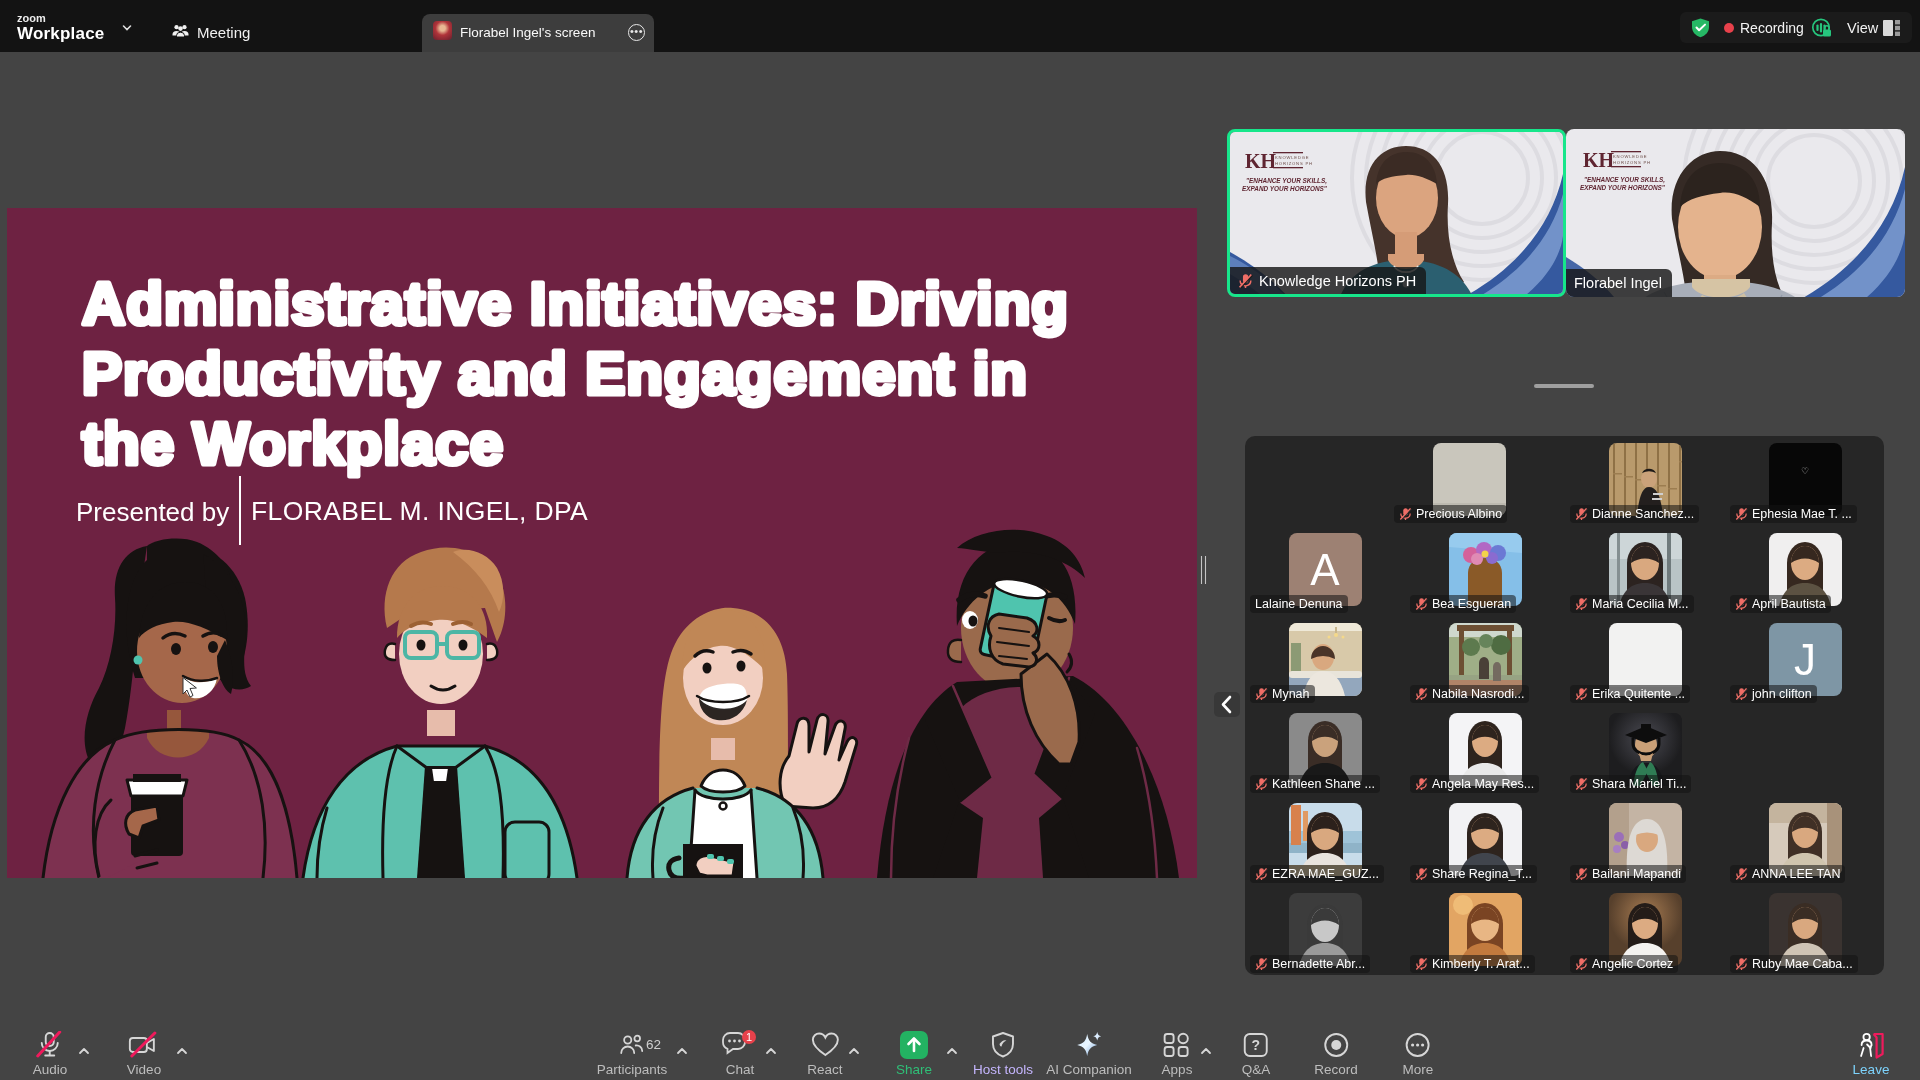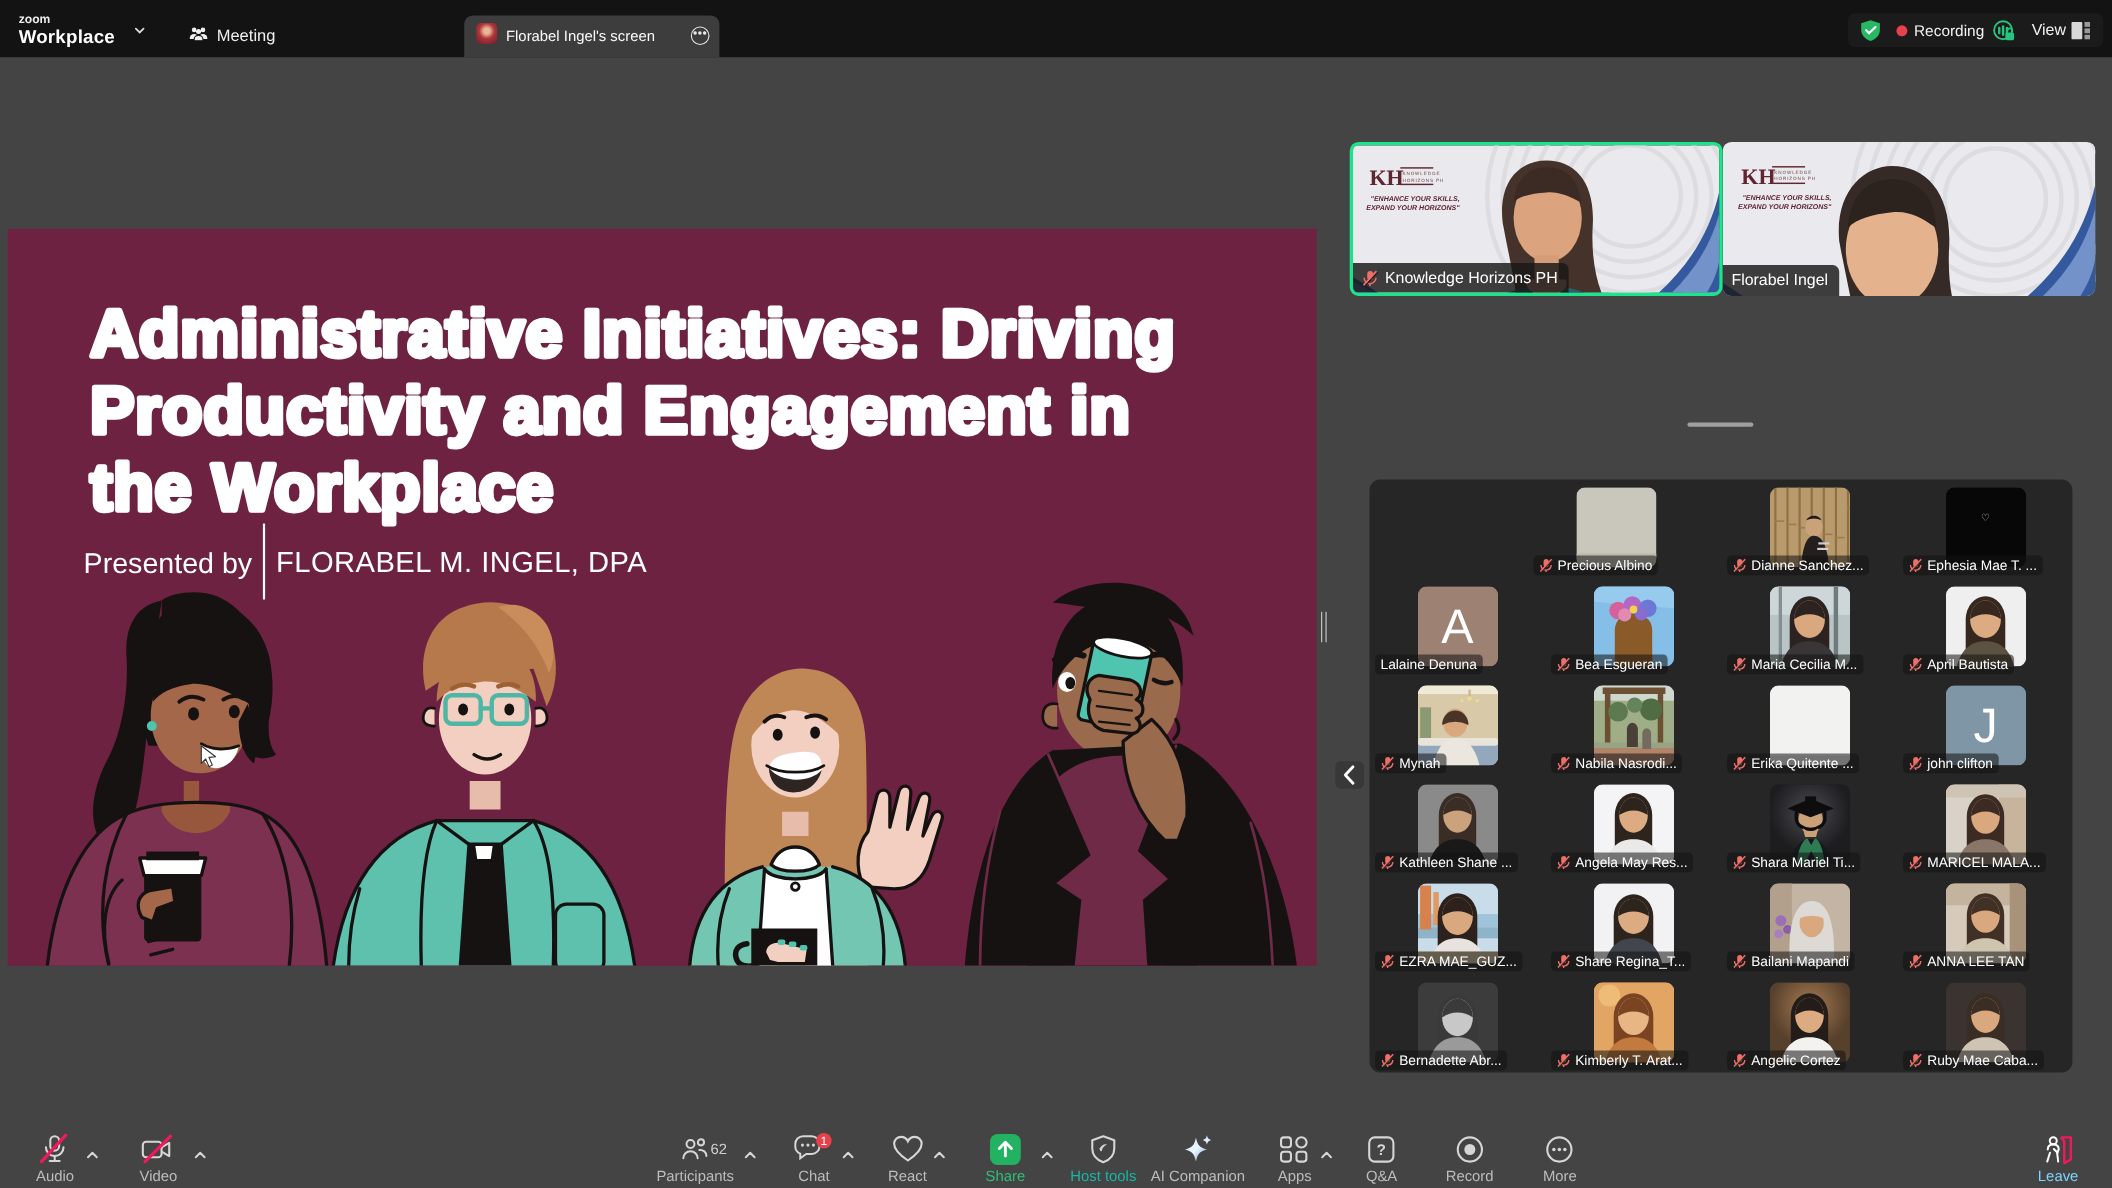--- a/index.html
+++ b/index.html
@@ -27,21 +27,21 @@
 
   
   #slide { position:absolute; left:7px; top:208px; width:1190px; height:670px; background:#6e2242; overflow:hidden; }
 
   
   #pres { position:absolute; left:69px; top:289px; color:#fff; font-size:26px; }
   #presbar { position:absolute; left:232px; top:268px; width:2px; height:69px; background:#fff; }
   #presname { position:absolute; left:244px; top:288px; color:#fff; font-size:26.5px; letter-spacing:.4px; }
 
   
-  .tile { position:absolute; top:129px; height:140px; border-radius:8px; overflow:hidden; }
+  .tile { position:absolute; top:129px; height:168px; border-radius:8px; overflow:hidden; }
   #tile1 { left:1227px; width:339px; border:3px solid #17e68b; }
   #tile2 { left:1566px; width:339px; }
   .nlabel { position:absolute; left:0; bottom:0; background:rgba(23,23,23,.82); color:#fff; font-size:14.5px;
      height:27px; display:flex; align-items:center; padding:0 10px 0 8px; border-radius:0 6px 0 0; gap:6px;}
   
   #dragh { position:absolute; left:1534px; top:384px; width:60px; height:4px; border-radius:2px; background:#9f9f9f; }
 
   
   #panel { position:absolute; left:1245px; top:436px; width:639px; height:539px; background:#262626; border-radius:10px; }
   .cell { position:absolute; width:160px; height:90px; }
@@ -662,42 +662,20 @@
             <g fill="#ef6e67">
               <rect x="4.6" y="1.2" width="5" height="8" rx="2.5"></rect>
               <path d="M2.6 7 a4.4 4.4 0 0 0 8.8 0 h1.3 a5.7 5.7 0 0 1 -5 5.6 V14 h-1.4 v-1.4 a5.7 5.7 0 0 1 -5 -5.6 Z"></path>
             </g>
             <line x1="1.5" y1="13.5" x2="12.5" y2="1.5" stroke="#ef6e67" stroke-width="1.7"></line>
             <line x1="2.6" y1="14.2" x2="13.6" y2="2.2" stroke="#2a2a2a" stroke-width="1.1"></line>
           </svg>
           <span>Shara Mariel Ti...</span>
         </div>
       </div>
-    <div class="cell" style="left:480px;top:277px">
-        <div class="ph"><svg width="73" height="73" viewBox="0 0 73 73">
-            <rect width="73" height="73" fill="#d9d2c8"></rect>
-            <rect x="48" width="25" height="73" fill="#c8b49c"></rect>
-            <rect y="0" width="73" height="12" fill="#cfc4b4"></rect>
-            <path d="M19,73 V29 a17,20 0 0 1 34,0 V73 Z" fill="#3c2b22"></path>
-            <ellipse cx="36" cy="29" rx="13" ry="16" fill="#d9a87f"></ellipse>
-            <path d="M23,29 a13,16 0 0 1 26,0 a26,32 0 0 0 -26,0 Z" fill="#3c2b22"></path>
-            <path d="M10,73 C14,56 24,50 36,50 C48,50 58,56 62,73 Z" fill="#8a7668"></path>
-          </svg></div>
-        <div class="plabel">
-          <svg width="13" height="14" viewBox="0 0 14 15">
-            <g fill="#ef6e67">
-              <rect x="4.6" y="1.2" width="5" height="8" rx="2.5"></rect>
-              <path d="M2.6 7 a4.4 4.4 0 0 0 8.8 0 h1.3 a5.7 5.7 0 0 1 -5 5.6 V14 h-1.4 v-1.4 a5.7 5.7 0 0 1 -5 -5.6 Z"></path>
-            </g>
-            <line x1="1.5" y1="13.5" x2="12.5" y2="1.5" stroke="#ef6e67" stroke-width="1.7"></line>
-            <line x1="2.6" y1="14.2" x2="13.6" y2="2.2" stroke="#2a2a2a" stroke-width="1.1"></line>
-          </svg>
-          <span>MARICEL MALA...</span>
-        </div>
-      </div>
     <div class="cell" style="left:0px;top:367px">
         <div class="ph"><svg width="73" height="73" viewBox="0 0 73 73">
             <rect width="73" height="73" fill="#c8dcea"></rect>
             <rect y="28" width="73" height="12" fill="#9fc3d8"></rect>
             <rect y="40" width="73" height="10" fill="#8fb3c8"></rect>
             <rect x="2" y="2" width="10" height="40" fill="#d8814c"></rect>
             <rect x="14" y="8" width="5" height="30" fill="#e09a62"></rect>
             <path d="M18,73 V30 a18,21 0 0 1 36,0 V73 Z" fill="#2c211c"></path>
             <ellipse cx="36" cy="30" rx="14" ry="17" fill="#d9a87f"></ellipse>
             <path d="M22,30 a14,17 0 0 1 28,0 a28,34 0 0 0 -28,0 Z" fill="#2c211c"></path>
@@ -965,21 +943,21 @@
     <div class="caret" style="left:946px; top:1041px;"><svg width="12" height="8" viewBox="0 0 12 8">
           <path d="M2 6 L6 2 L10 6" fill="none" stroke="#d6d6d6" stroke-width="1.8" stroke-linecap="round" stroke-linejoin="round"></path>
         </svg></div>
     <div class="tool" style="left:1003px; top:1031px; transform:translateX(-50%);">
         <div style="height:28px; display:flex; align-items:center; justify-content:center;">
           <svg width="28" height="28" viewBox="0 0 28 28">
 <path d="M14 2 L24 5.5 V13 c0 6.5-4.5 10.5-10 12.5 C8.5 23.5 4 19.5 4 13 V5.5 Z" fill="none" stroke="#d6d6d6" stroke-width="1.9" stroke-linejoin="round"></path>
 <path d="M10.5 13 q3.5 -5 7 -3.5 q-4 1.5 -5 6 q-1.5 0.5 -2 -2.5 Z" fill="#d6d6d6"></path>
 </svg>
         </div>
-        <div class="lab" style="color:#14b8a6">Host tools</div>
+        <div class="lab" style="color:#c4b5fd">Host tools</div>
       </div>
     <div class="tool" style="left:1089px; top:1031px; transform:translateX(-50%);">
         <div style="height:28px; display:flex; align-items:center; justify-content:center;">
           <svg width="34" height="30" viewBox="0 0 34 30">
 <defs>
               <linearGradient id="aig" x1="0" y1="0" x2="1" y2="1">
                 <stop offset="0" stop-color="#cfe8ff"></stop>
                 <stop offset=".5" stop-color="#eaf6ff"></stop>
                 <stop offset="1" stop-color="#6f9fd8"></stop>
               </linearGradient>

